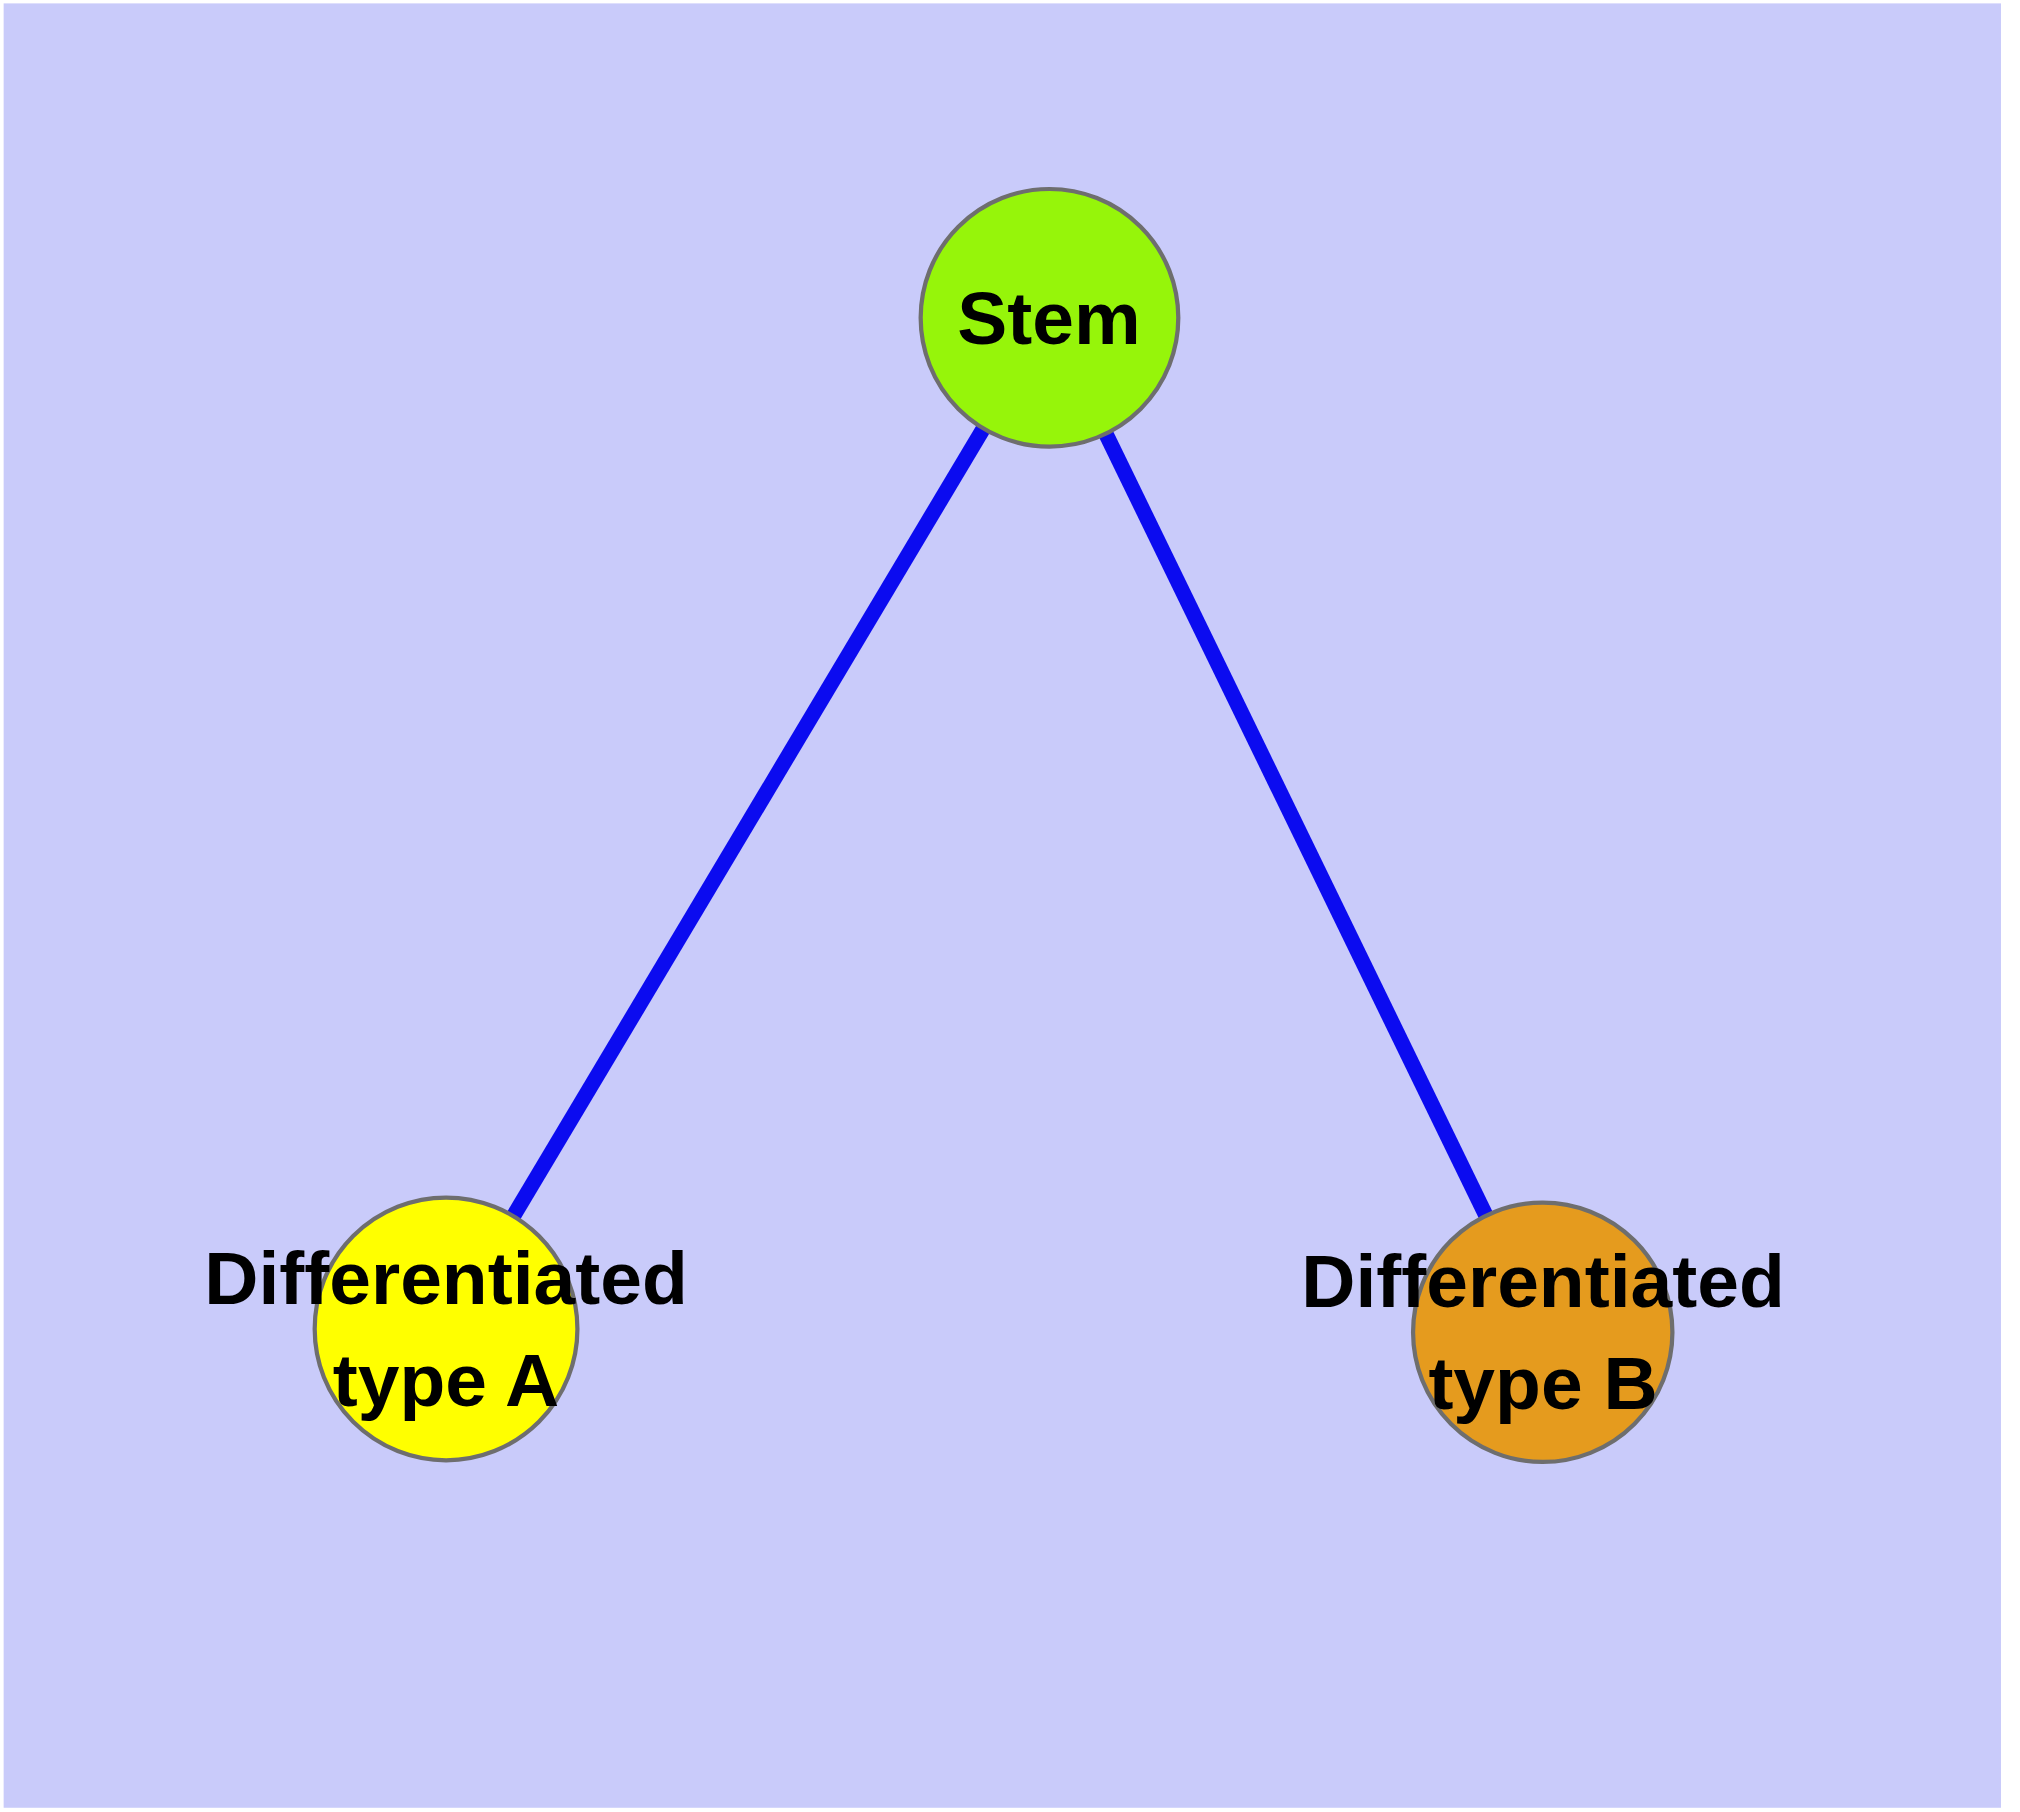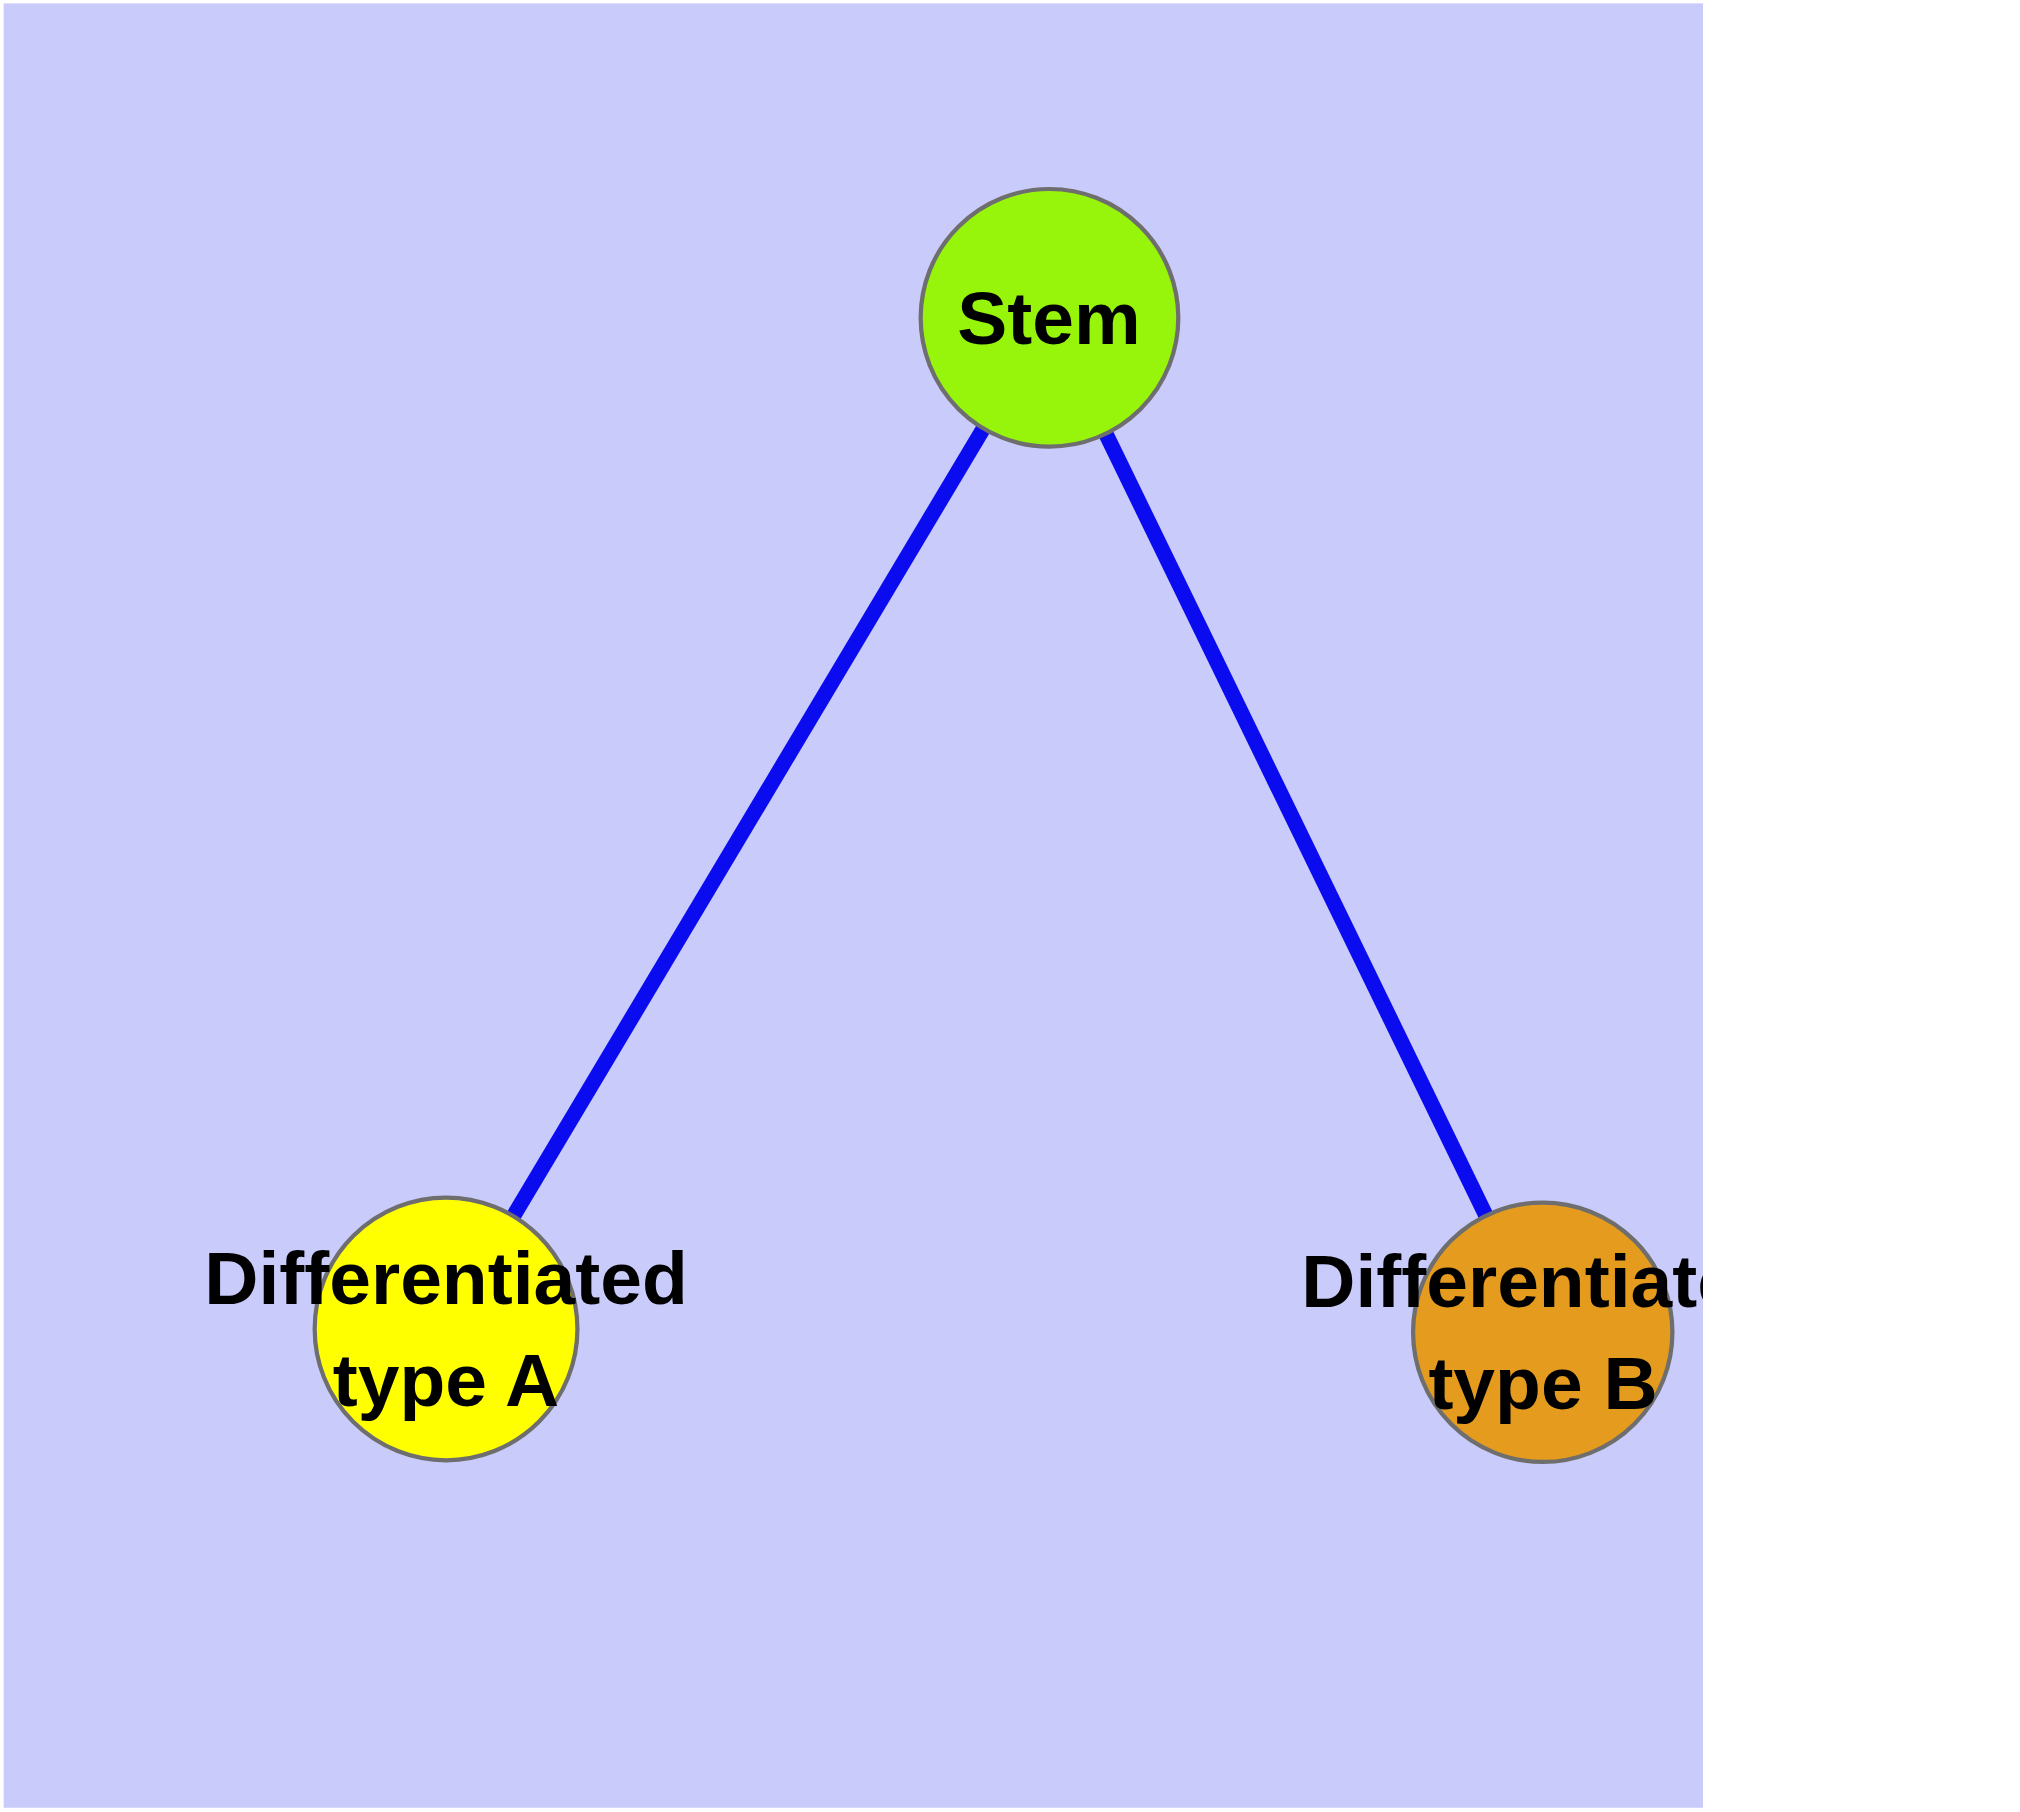--- a/index.html
+++ b/index.html
@@ -3,21 +3,21 @@
 <meta charset="utf-8">
 <style>
   html, body {
     margin: 0;
     padding: 0;
     background: #ffffff;
     font-family: "Liberation Sans", sans-serif;
   }
   #stage {
     position: relative;
-    width: 1703px;
+    width: 2001px;
     height: 1812px;
     background: #ffffff; 
     overflow: hidden;
   }
   #graph-svg {
     position: absolute;
     left: 0;
     top: 0;
   }
   .node-label {

